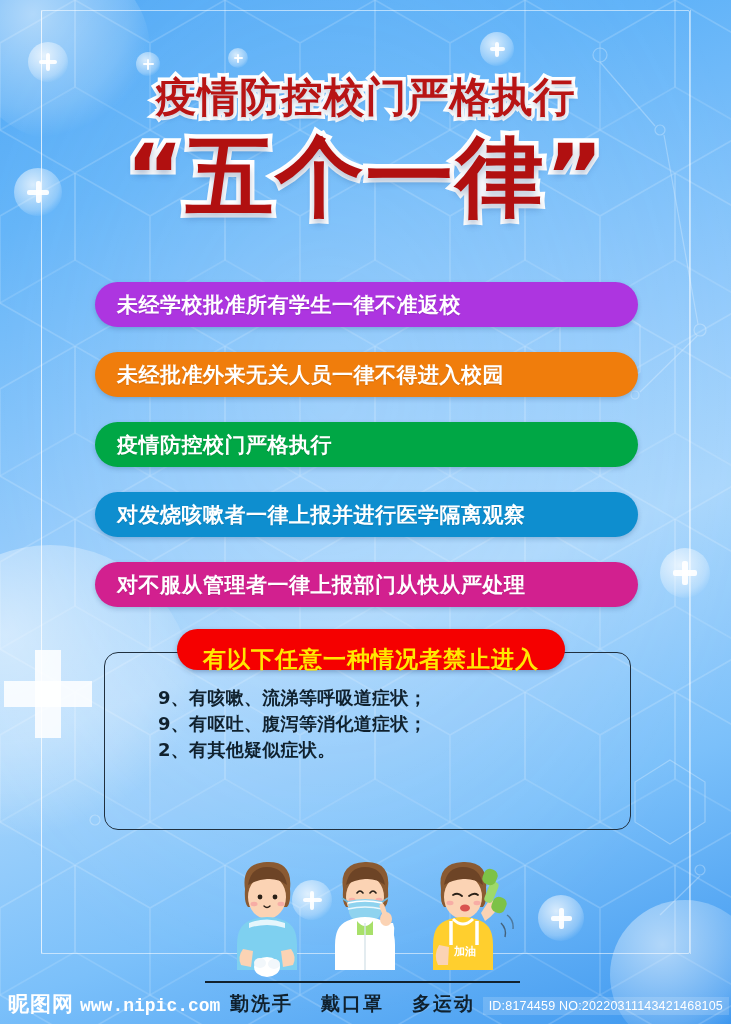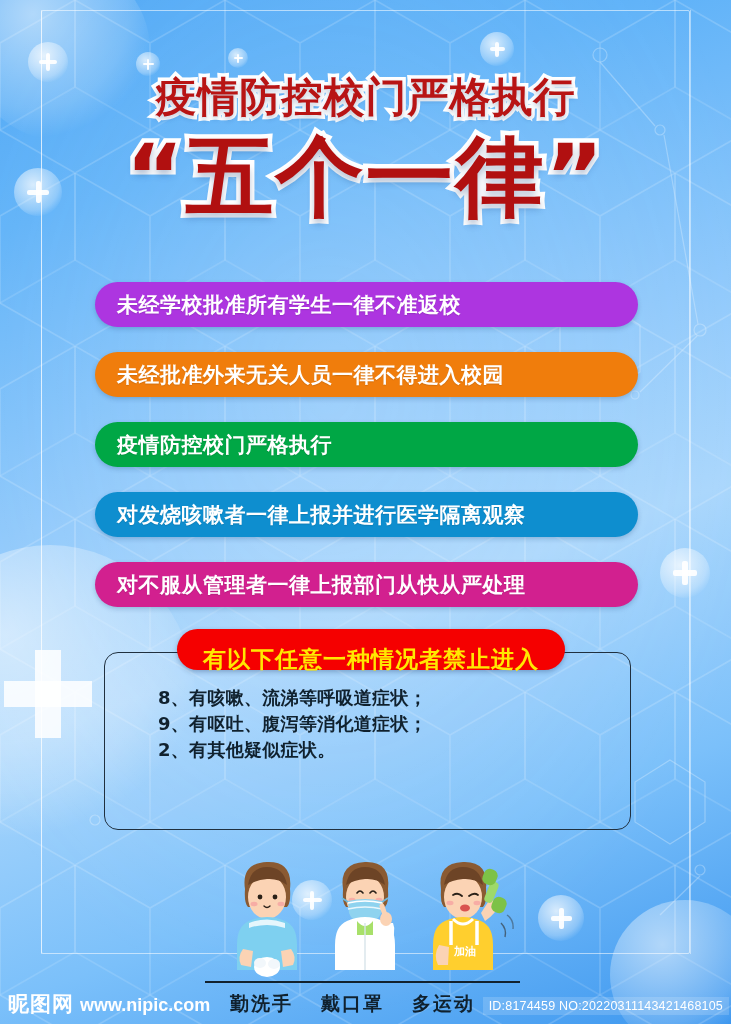--- a/index.html
+++ b/index.html
@@ -195,21 +195,21 @@
     gap: 6px;
   }
   .footer-logo .cn {
     font-family: "DejaVu Serif", serif;
     font-size: 21px;
     font-weight: bold;
     color: #ffffff;
     letter-spacing: 1px;
   }
   .footer-logo .url {
-    font-family: Liberation Sans, sans-serif;
+    font-family: Liberation Mono, monospace;
     font-size: 18px;
     font-weight: bold;
     color: #ffffff;
   }
   .footer-slogans {
     position: absolute;
     left: 230px;
     bottom: 7px;
     display: flex;
     gap: 28px;
@@ -336,21 +336,21 @@
     <div class="rule-pill" style="background:#d2208f;">
       <span>对不服从管理者一律上报部门从快从严处理</span>
     </div>
   </div>
 
   <div class="notice-box"></div>
   <div class="notice-banner">
     <span>有以下任意一种情况者禁止进入</span>
   </div>
   <div class="notice-list">
-    <div class="notice-item">8、有咳嗽、流涕等呼吸道症状；</div>
+    <div class="notice-item">9、有咳嗽、流涕等呼吸道症状；</div>
     <div class="notice-item">9、有呕吐、腹泻等消化道症状；</div>
     <div class="notice-item">2、有其他疑似症状。</div>
   </div>
 
   <svg class="kids" viewBox="0 0 300 140">
 
     <g>
       <path d="M30 44 q-4 -26 22 -27 q26 -1 23 27 q1 14 -3 18 l-39 0 q-4 -4 -3 -18z" fill="#8a5a32"></path>
       <ellipse cx="52" cy="52" rx="19" ry="22" fill="#fbd3b4"></ellipse>
       <path d="M33 40 q3 -18 19 -18 q17 0 20 18 q-9 -7 -20 -6 q-11 1 -19 6z" fill="#6d4426"></path>

